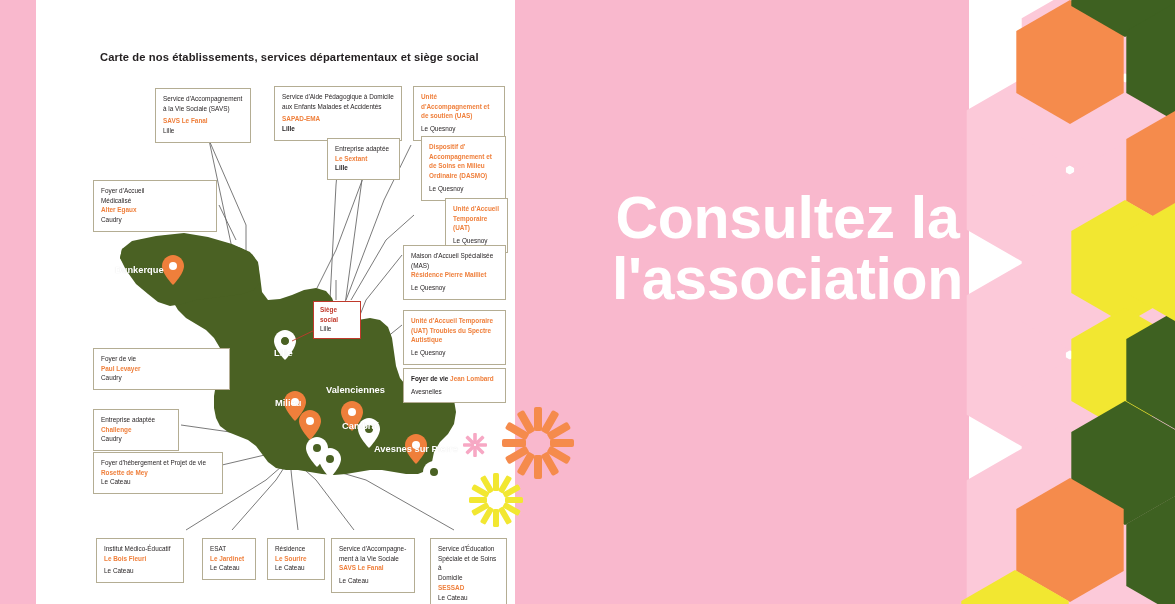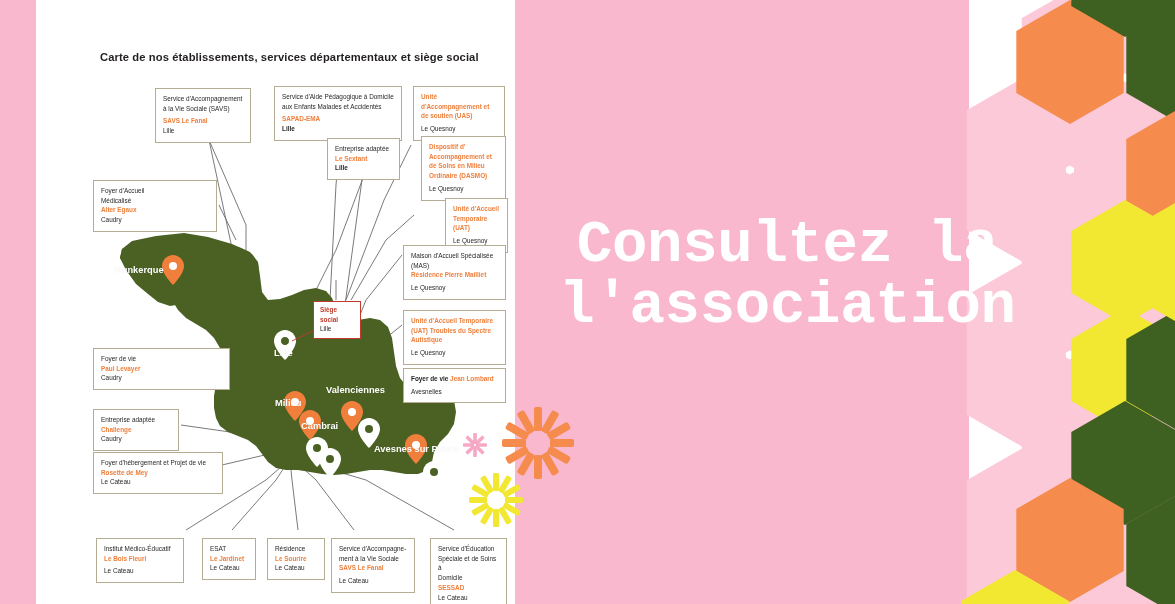--- a/index.html
+++ b/index.html
@@ -69,27 +69,26 @@
     left: 515px; top: 0;
     width: 660px; height: 604px;
     overflow: hidden;
   }
   #hero-svg { position: absolute; left: 0; top: 0; width: 660px; height: 604px; }
   #hero-text {
     position: absolute;
     left: 0; top: 188px;
     width: 545px;
     text-align: center;
-    font-family: Liberation Mono, monospace;
+    font-family: Liberation Sans, sans-serif;
     font-weight: bold;
     font-size: 59px;
     line-height: 1.03;
     color: #ffffff;
     letter-spacing: -0.3px;
-    margin-top: 28px;
   }
   
   #bursts { position: absolute; left: 455px; top: 395px; width: 140px; height: 140px; }
 </style>
 </head>
 <body>
 
 <div id="root">
 
   <div id="map-panel">
@@ -193,21 +192,21 @@
         <circle cx="249" cy="341" r="5.5" fill="none" stroke="#ffffff" stroke-width="2.2"></circle>
       </g>
 
       <path d="M256,341 L283,328 L296,318" stroke="#c0392b" stroke-width="0.9" fill="none"></path>
     </svg>
 
     <div class="city-label" style="left:79px; top:265px;">Dunkerque</div>
     <div class="city-label" style="left:238px; top:348px;">Lille</div>
     <div class="city-label" style="left:239px; top:398px;">Milieu</div>
     <div class="city-label" style="left:290px; top:385px;">Valenciennes</div>
-    <div class="city-label" style="left:265px; top:421px;">Cambrai</div>
+    <div class="city-label" style="left:265px; top:421px;padding-left:41px;">Cambrai</div>
     <div class="city-label" style="left:338px; top:444px;">Avesnes sur Pierre</div>
 
     <div class="callout" style="left:119px; top:88px; width:96px;">
       <span class="line">Service d'Accompagnement</span>
       <span class="line">à la Vie Sociale (SAVS)</span>
       <span class="gap"></span>
       <span class="line hl">SAVS Le Fanal</span>
       <span class="line">Lille</span>
     </div>
 

